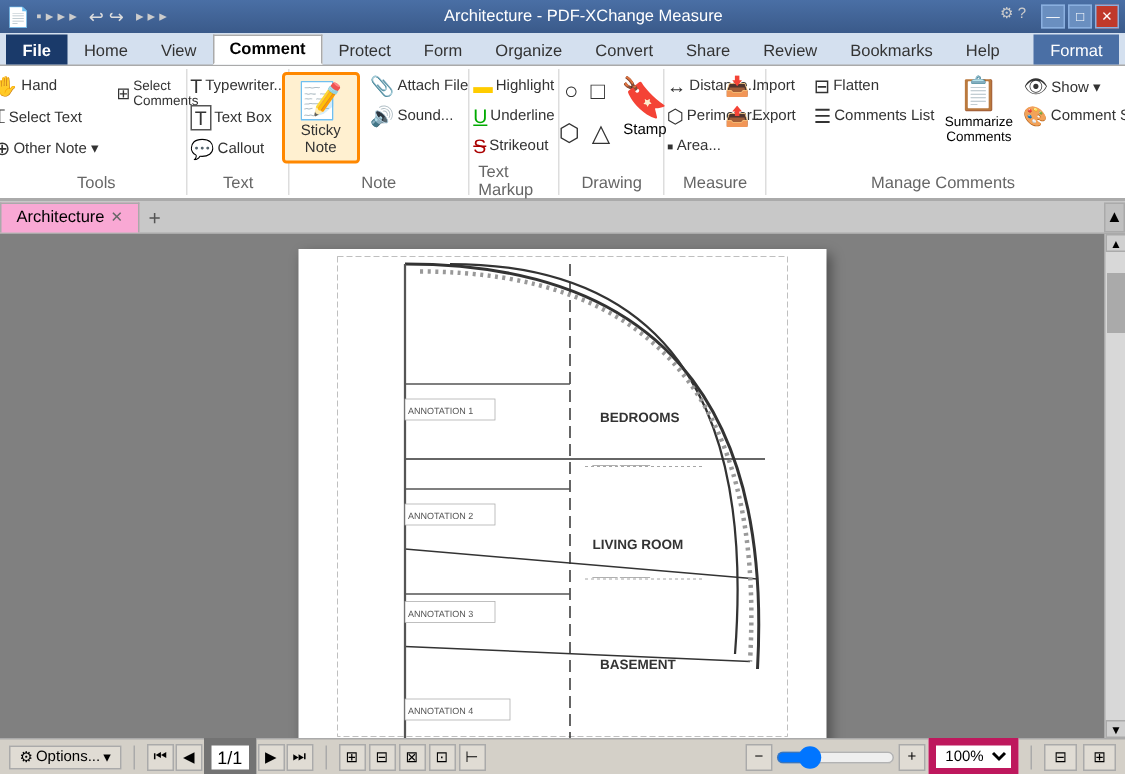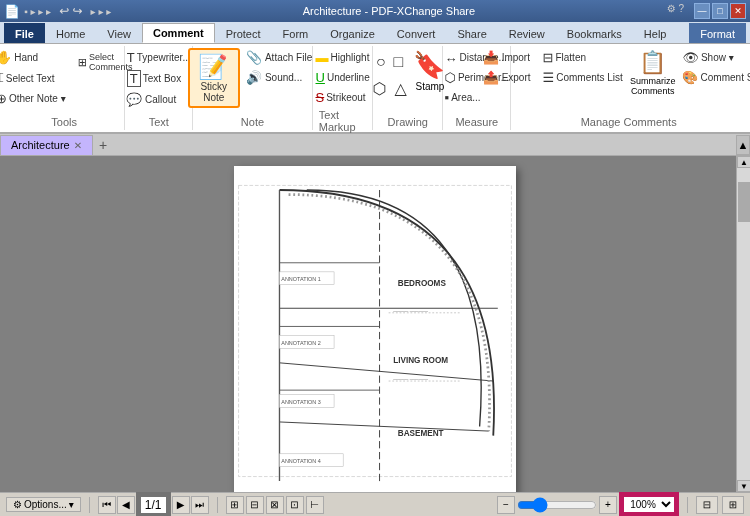--- a/index.html
+++ b/index.html
@@ -124,21 +124,21 @@
       background: #e0e0e0;
       border: 1px solid #aaa;
       border-bottom: none;
       font-size: 11px;
       cursor: pointer;
       display: flex;
       align-items: center;
       gap: 4px;
       height: 20px;
     }
-    .doc-tab.active { background: #c4b5fd; }
+    .doc-tab.active { background: #f9a8d4; }
     .doc-tab-close { font-size: 10px; color: #666; }
     .doc-tab-new { width: 20px; height: 20px; display: flex; align-items: center; justify-content: center; font-size: 14px; color: #555; cursor: pointer; }
     
     
     .main-area {
       background: #808080;
       flex: 1;
       display: flex;
       justify-content: center;
       align-items: flex-start;
@@ -161,21 +161,21 @@
     .scrollbar-thumb {
       width: 12px;
       height: 40px;
       background: #aaa;
       margin: 14px 1px;
     }
     
     
     .pdf-page {
       background: white;
-      width: 282px;
+      width: 352px;
       height: 330px;
       box-shadow: 3px 3px 8px rgba(0,0,0,0.4);
       position: relative;
       overflow: hidden;
     }
     
     
     .pdf-page svg {
       width: 100%;
       height: 100%;
@@ -212,21 +212,21 @@
 </head>
 <body>
 
 <div class="title-bar">
   <div class="title-left">
     <span style="font-size:13px;">📄</span>
     <span style="font-size:10px; color:#ccc;">▪ ▸ ▸ ▸</span>
     <span style="font-size:12px; color:#ddd; margin-left:4px;">↩ ↪</span>
     <span style="font-size:10px; color:#ccc; margin-left:4px;">▸ ▸ ▸</span>
   </div>
-  <span class="title-text">Architecture - PDF-XChange Share</span>
+  <span class="title-text">Architecture - PDF-XChange Measure</span>
   <div class="title-icons">
     <span style="font-size:10px; color:#ccc; margin-right:8px;">⚙ ?</span>
     <div class="title-btn">—</div>
     <div class="title-btn maximize">□</div>
     <div class="title-btn close">✕</div>
   </div>
 </div>
 
 <div class="ribbon-tabs">
   <div class="ribbon-tab" style="background:#1a3a6a; color:white; font-weight:bold;">File</div>

